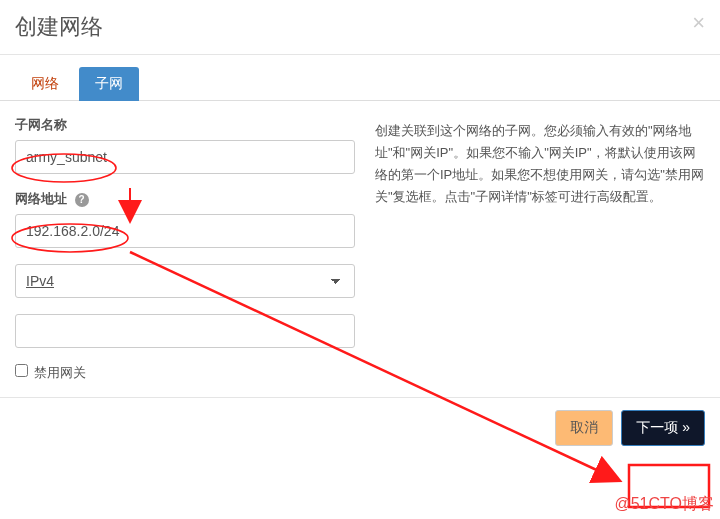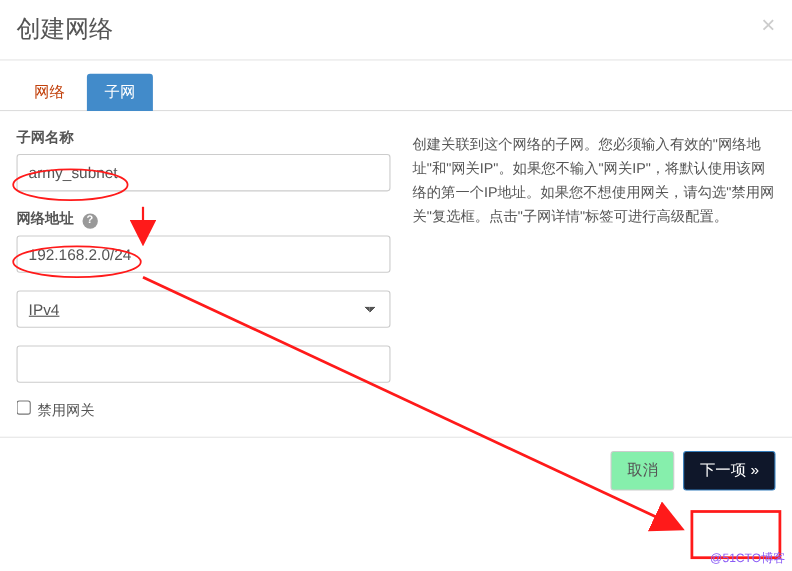--- a/index.html
+++ b/index.html
@@ -17,25 +17,25 @@
   .help-col { flex: 1; font-size: 13px; line-height: 1.7; color: #555; padding-top: 4px; }
   .form-group { margin-bottom: 16px; }
   .form-group label { display: block; font-size: 13px; font-weight: 600; color: #555; margin-bottom: 6px; }
   .help-icon { display: inline-block; width: 14px; height: 14px; line-height: 14px; font-size: 10px; font-weight: 700; text-align: center; background: #999; color: #fff; border-radius: 50%; margin-left: 4px; cursor: default; }
   .form-control { width: 100%; height: 34px; padding: 6px 10px; font-size: 14px; color: #555; background: #fff; border: 1px solid #ccc; border-radius: 3px; }
   select.form-control { appearance: none; background-image: linear-gradient(45deg, transparent 50%, #555 50%), linear-gradient(135deg, #555 50%, transparent 50%); background-position: calc(100% - 18px) 14px, calc(100% - 13px) 14px; background-size: 5px 5px, 5px 5px; background-repeat: no-repeat; text-decoration: underline; }
   .checkbox { display: flex; align-items: flex-start; gap: 6px; font-size: 13px; color: #555; margin-top: 10px; }
   .checkbox input { width: 13px; height: 13px; }
   .modal-footer { border-top: 1px solid #e5e5e5; padding: 12px 15px; display: flex; justify-content: flex-end; gap: 8px; }
   .btn { display: inline-block; padding: 7px 14px; font-size: 14px; border-radius: 3px; cursor: pointer; border: 1px solid transparent; line-height: 1.4; }
-  .btn-default { background: #86efac; border-color: #ccc; color: #555; }
+  .btn-default { background: #fdba74; border-color: #ccc; color: #555; }
   .btn-primary { background: #0f172a; border-color: #357ebd; color: #fff; }
   
   svg.overlay { position: absolute; left: 0; top: 0; width: 720px; height: 519px; pointer-events: none; }
-  .watermark { position: absolute; right: 6px; bottom: 4px; font-size: 11px; color: #8b5cf6; text-align: center; }
+  .watermark { position: absolute; right: 6px; bottom: 4px; font-size: 16px; color: #ef4444; text-align: center; }
 </style>
 </head>
 <body>
 
 <div class="modal">
   <div class="modal-header">
     <h3>创建网络</h3>
     <button class="close">×</button>
   </div>
 

